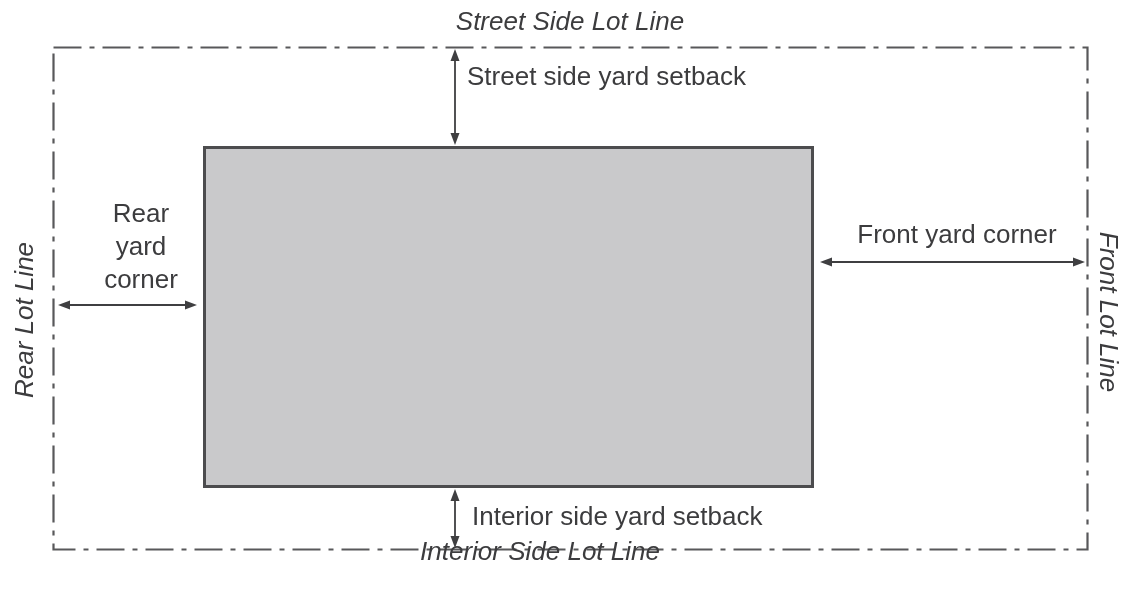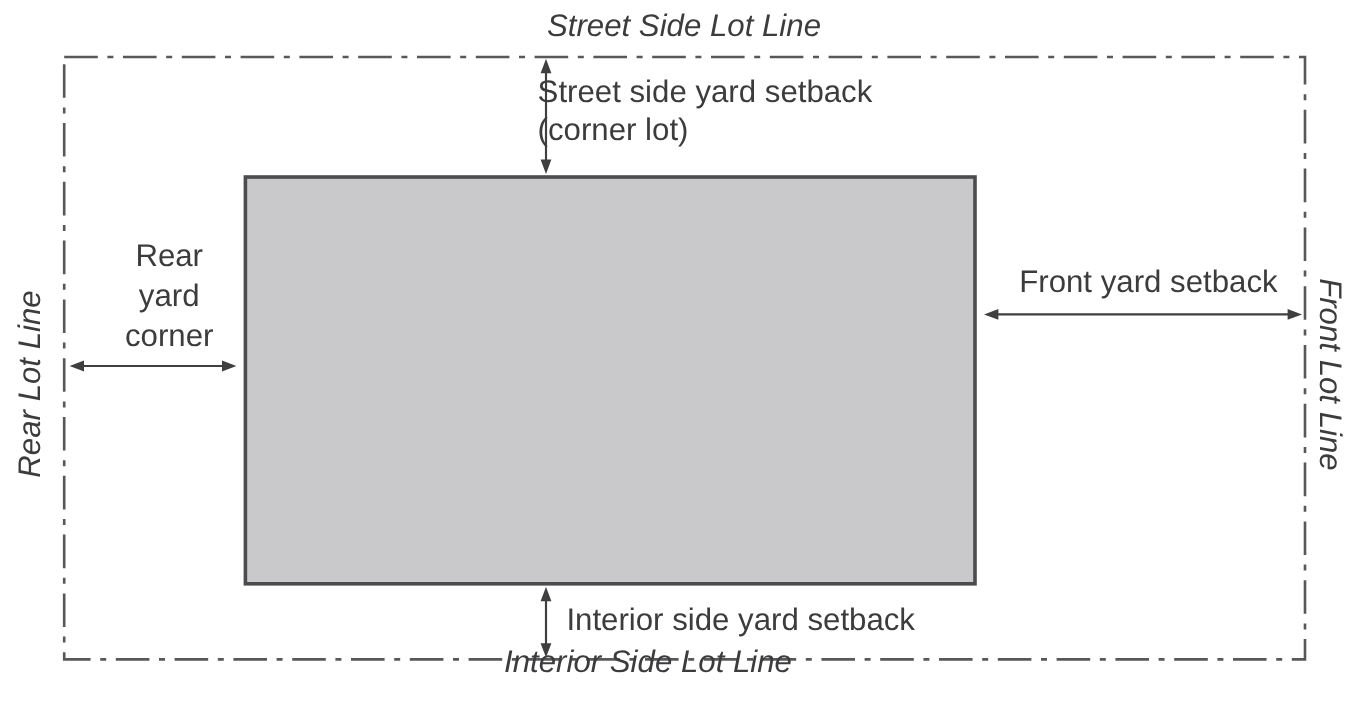--- a/index.html
+++ b/index.html
@@ -109,24 +109,23 @@
   </svg>
 
   <div class="label italic center" style="left:420px; top:5px; width:300px;">Street Side Lot Line</div>
 
   <div class="label italic center" style="left:390px; top:535px; width:300px;">Interior Side Lot Line</div>
 
   <div class="label italic rot-left" style="left:24px; top:320px;">Rear Lot Line</div>
 
   <div class="label italic rot-right" style="left:1109px; top:312px;">Front Lot Line</div>
 
-  <div class="label" style="left:448px; top:60px;">
+  <div class="label" style="left:467px; top:60px;">
     <span class="line">Street side yard setback</span>
-    <span class="line">(corner lot)</span>
   </div>
 
   <div class="label wrap center" style="left:86px; top:197px; width:110px; line-height:33px;">Rear yard corner</div>
 
-  <div class="label center" style="left:832px; top:218px; width:250px;">Front yard setback</div>
+  <div class="label center" style="left:832px; top:218px; width:250px;">Front yard corner</div>
 
   <div class="label" style="left:472px; top:500px;">Interior side yard setback</div>
 
 </div>
 
 </body></html>

